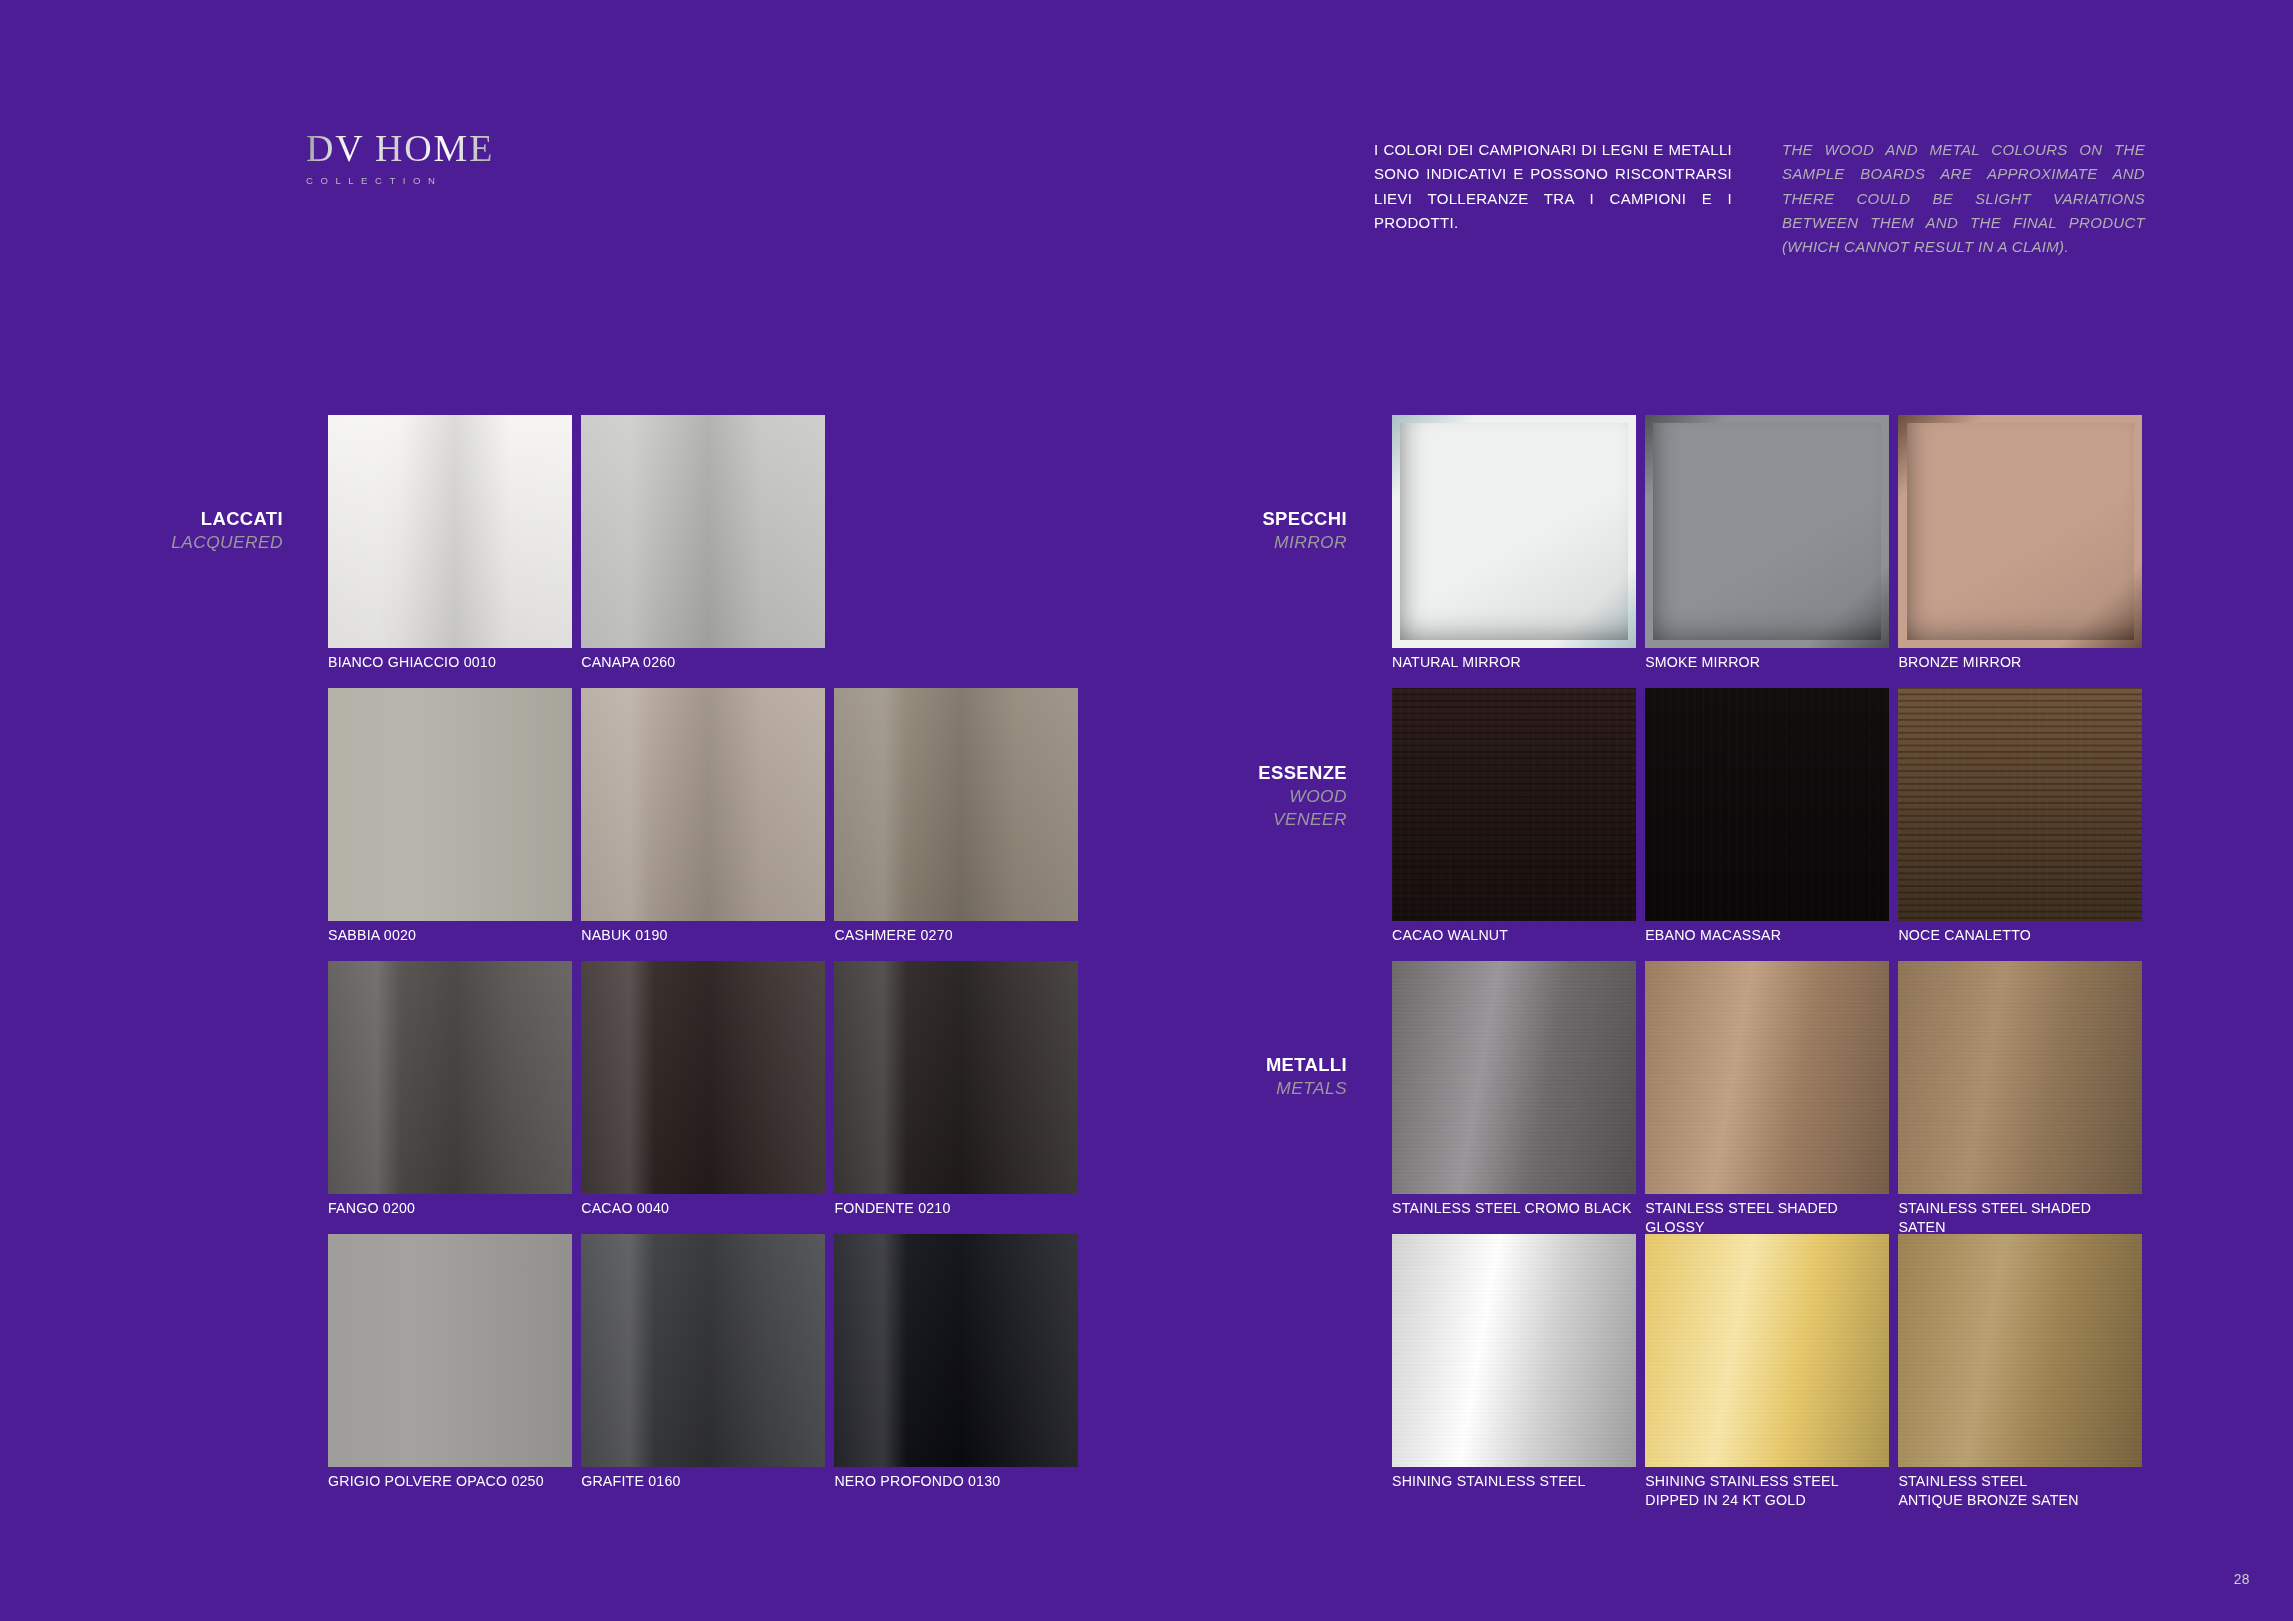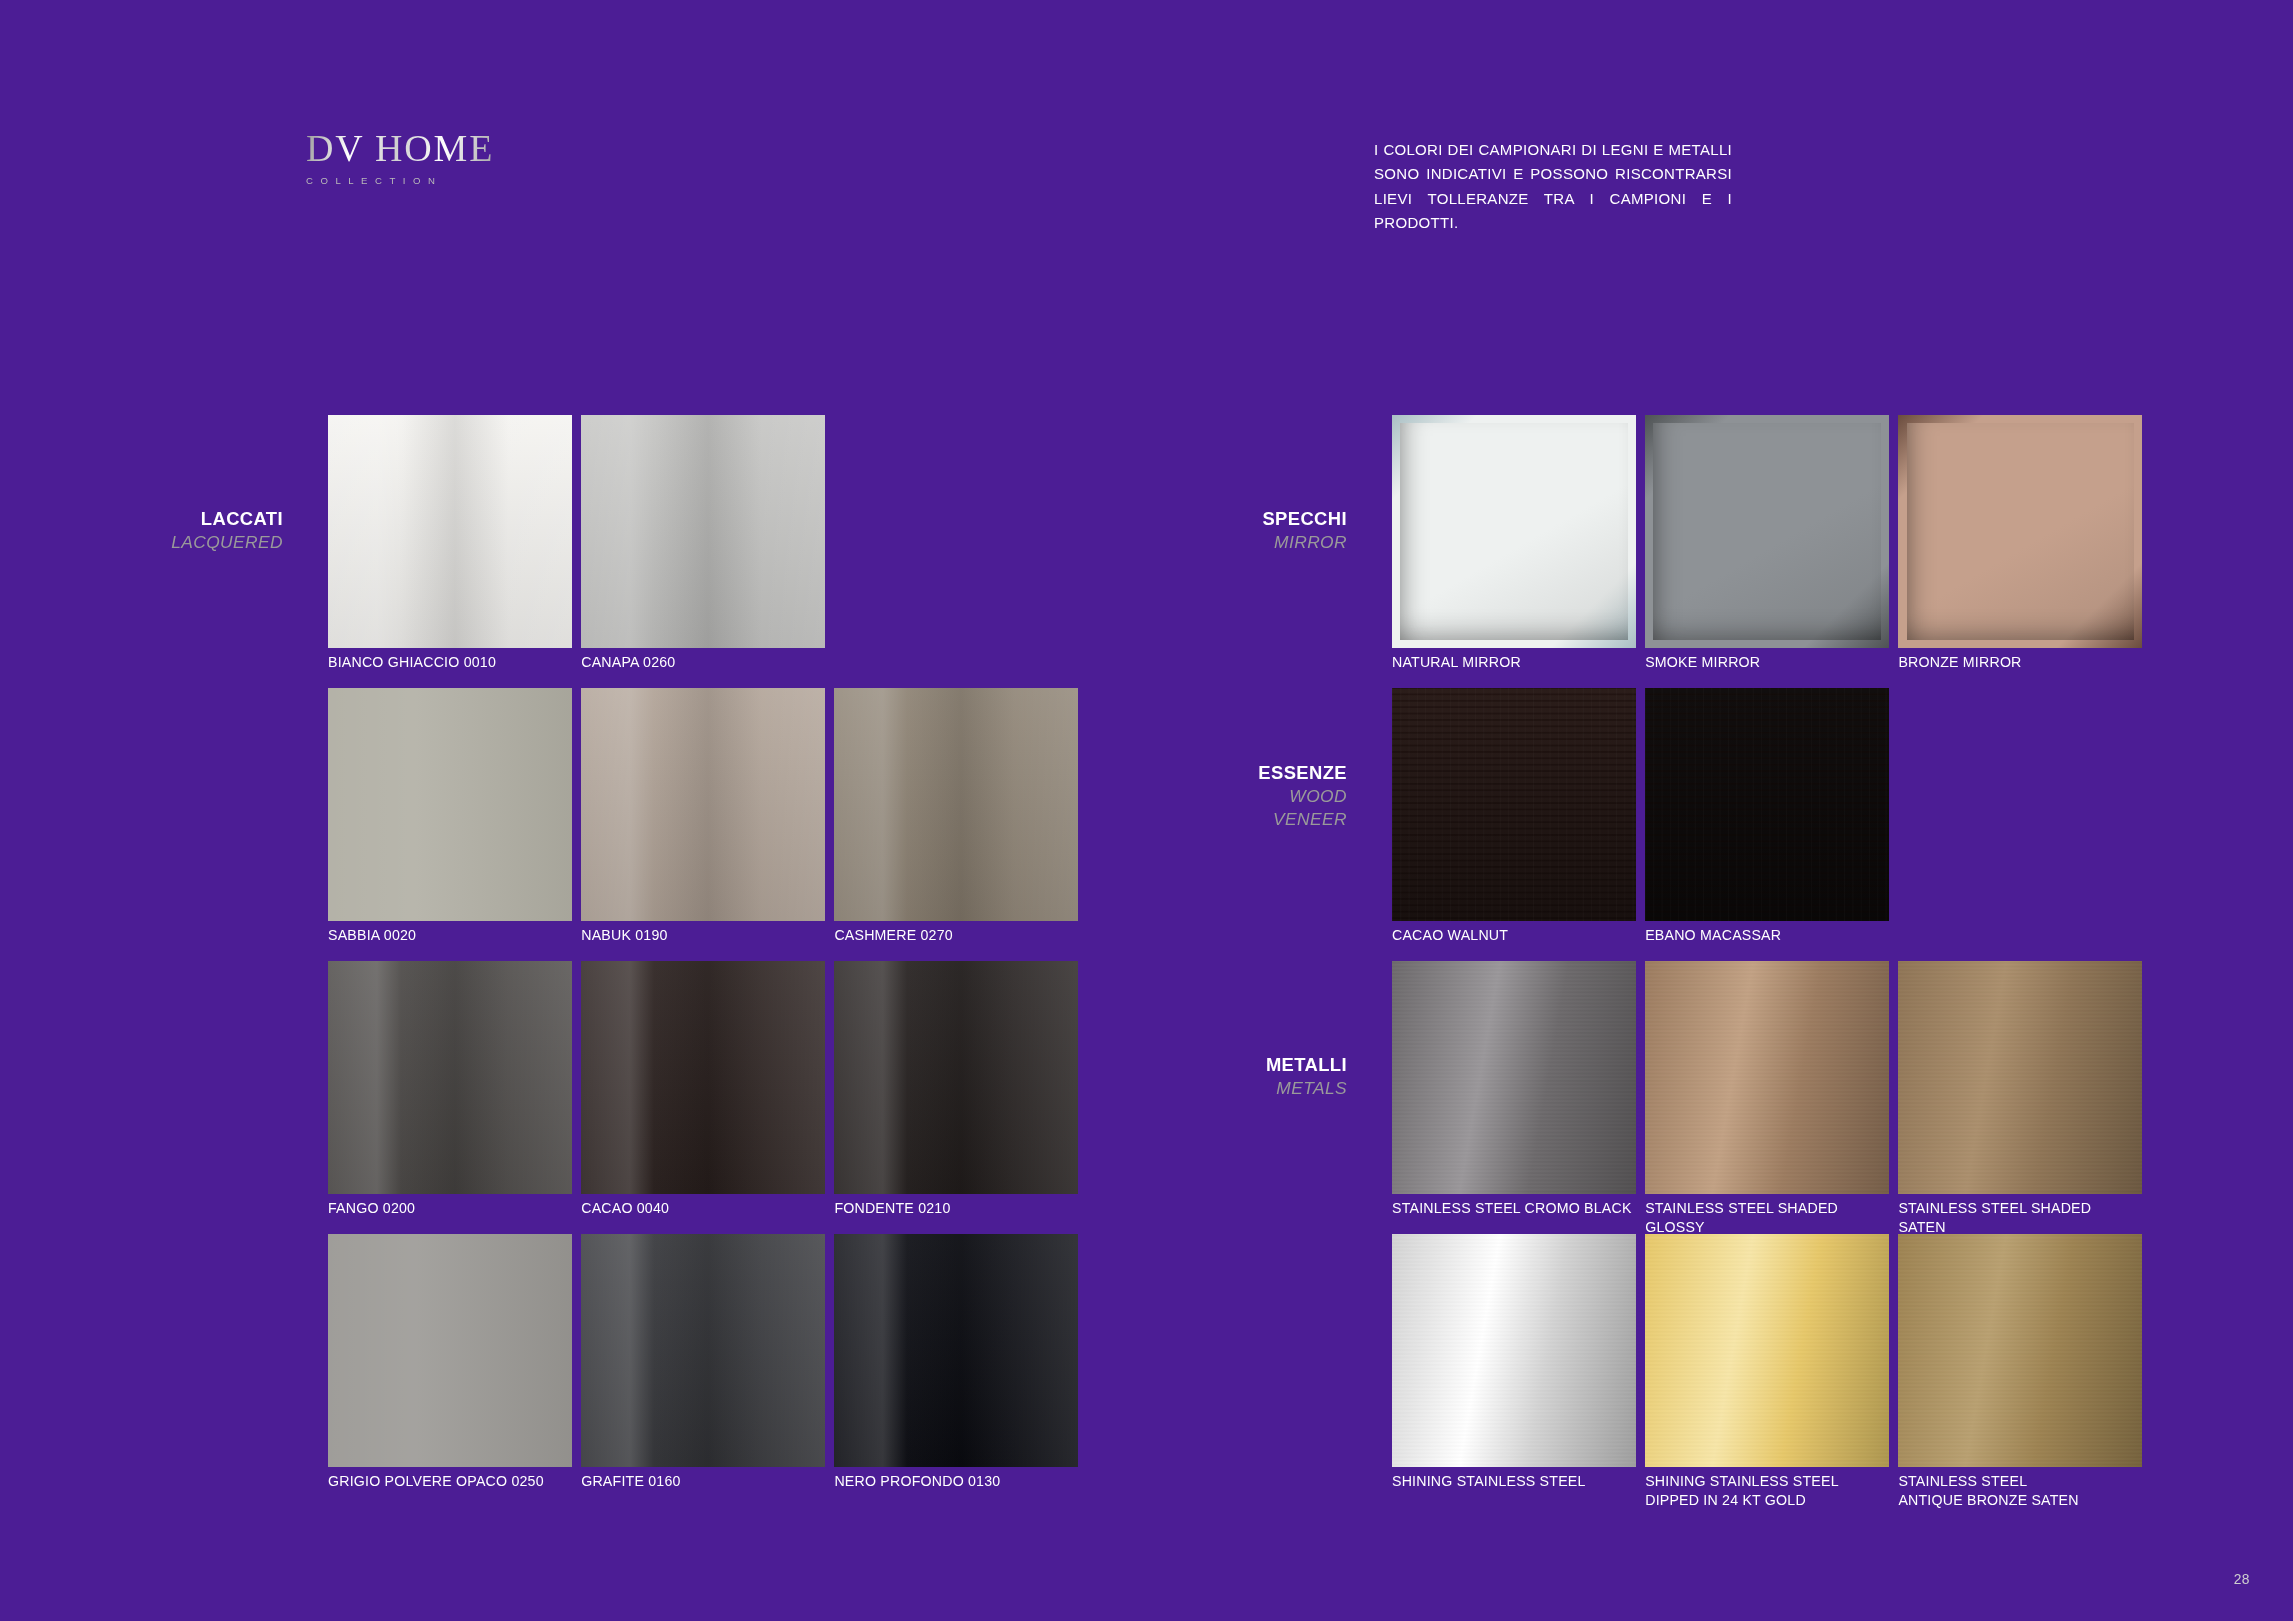--- a/index.html
+++ b/index.html
@@ -139,20 +139,23 @@
 <div class="page">
 
   <div class="logo-block">
     <div class="logo-main">DV HOME</div>
     <div class="logo-sub">COLLECTION</div>
   </div>
 
   <div class="note note-it">
     <p>I COLORI DEI CAMPIONARI DI LEGNI E METALLI SONO INDICATIVI E POSSONO RISCONTRARSI LIEVI TOLLERANZE TRA I CAMPIONI E I PRODOTTI.</p>
   </div>
+  <div class="note note-en">
+    <p>THE WOOD AND METAL COLOURS ON THE SAMPLE BOARDS ARE APPROXIMATE AND THERE COULD BE SLIGHT VARIATIONS BETWEEN THEM AND THE FINAL PRODUCT (WHICH CANNOT RESULT IN A CLAIM).</p>
+  </div>
 
   <div class="col col-left" id="col-left">
       <div class="row">
         <div class="swatches">
           <div class="cell">
             <div class="chip gloss" style="background: rgb(244, 243, 240);"></div>
             <div class="cap">BIANCO GHIACCIO  0010</div>
           </div>
           <div class="cell">
             <div class="chip gloss" style="background: rgb(196, 196, 194);"></div>
@@ -252,20 +255,27 @@
               <div class="grainv" style="background-image: repeating-linear-gradient(90deg, rgba(255, 255, 255, 0.05) 0px, rgba(255, 255, 255, 0.05) 0.9px, transparent 0.9px, transparent 8.3px);"></div>
             </div>
             <div class="cap">CACAO WALNUT</div>
           </div>
           <div class="cell">
             <div class="chip wood" style="background: linear-gradient(rgb(17, 14, 14), rgba(0, 0, 0, 0.45)), rgb(17, 14, 14);">
               <div class="grain" style="background-image: repeating-linear-gradient(0deg, rgb(138, 79, 51) 0px, rgb(138, 79, 51) 0.9px, transparent 0.9px, transparent 5.5px);"></div>
               <div class="grainv" style="background-image: repeating-linear-gradient(90deg, rgba(255, 255, 255, 0.05) 0px, rgba(255, 255, 255, 0.05) 0.9px, transparent 0.9px, transparent 8.3px);"></div>
             </div>
             <div class="cap">EBANO MACASSAR</div>
+          </div>
+          <div class="cell">
+            <div class="chip wood" style="background: linear-gradient(rgb(111, 86, 60), rgba(0, 0, 0, 0.45)), rgb(111, 86, 60);">
+              <div class="grain" style="background-image: repeating-linear-gradient(0deg, rgb(75, 56, 31) 0px, rgb(75, 56, 31) 0.9px, transparent 0.9px, transparent 5.5px);"></div>
+              <div class="grainv" style="background-image: repeating-linear-gradient(90deg, rgba(255, 255, 255, 0.05) 0px, rgba(255, 255, 255, 0.05) 0.9px, transparent 0.9px, transparent 8.3px);"></div>
+            </div>
+            <div class="cap">NOCE CANALETTO</div>
           </div>
         </div>
         <div class="cat cat-right" style="top: 73px;">
           <div class="it">ESSENZE</div>
           <div class="en">WOOD</div>
           <div class="en">VENEER</div>
         </div>
       </div>
       <div class="row">
         <div class="swatches">

